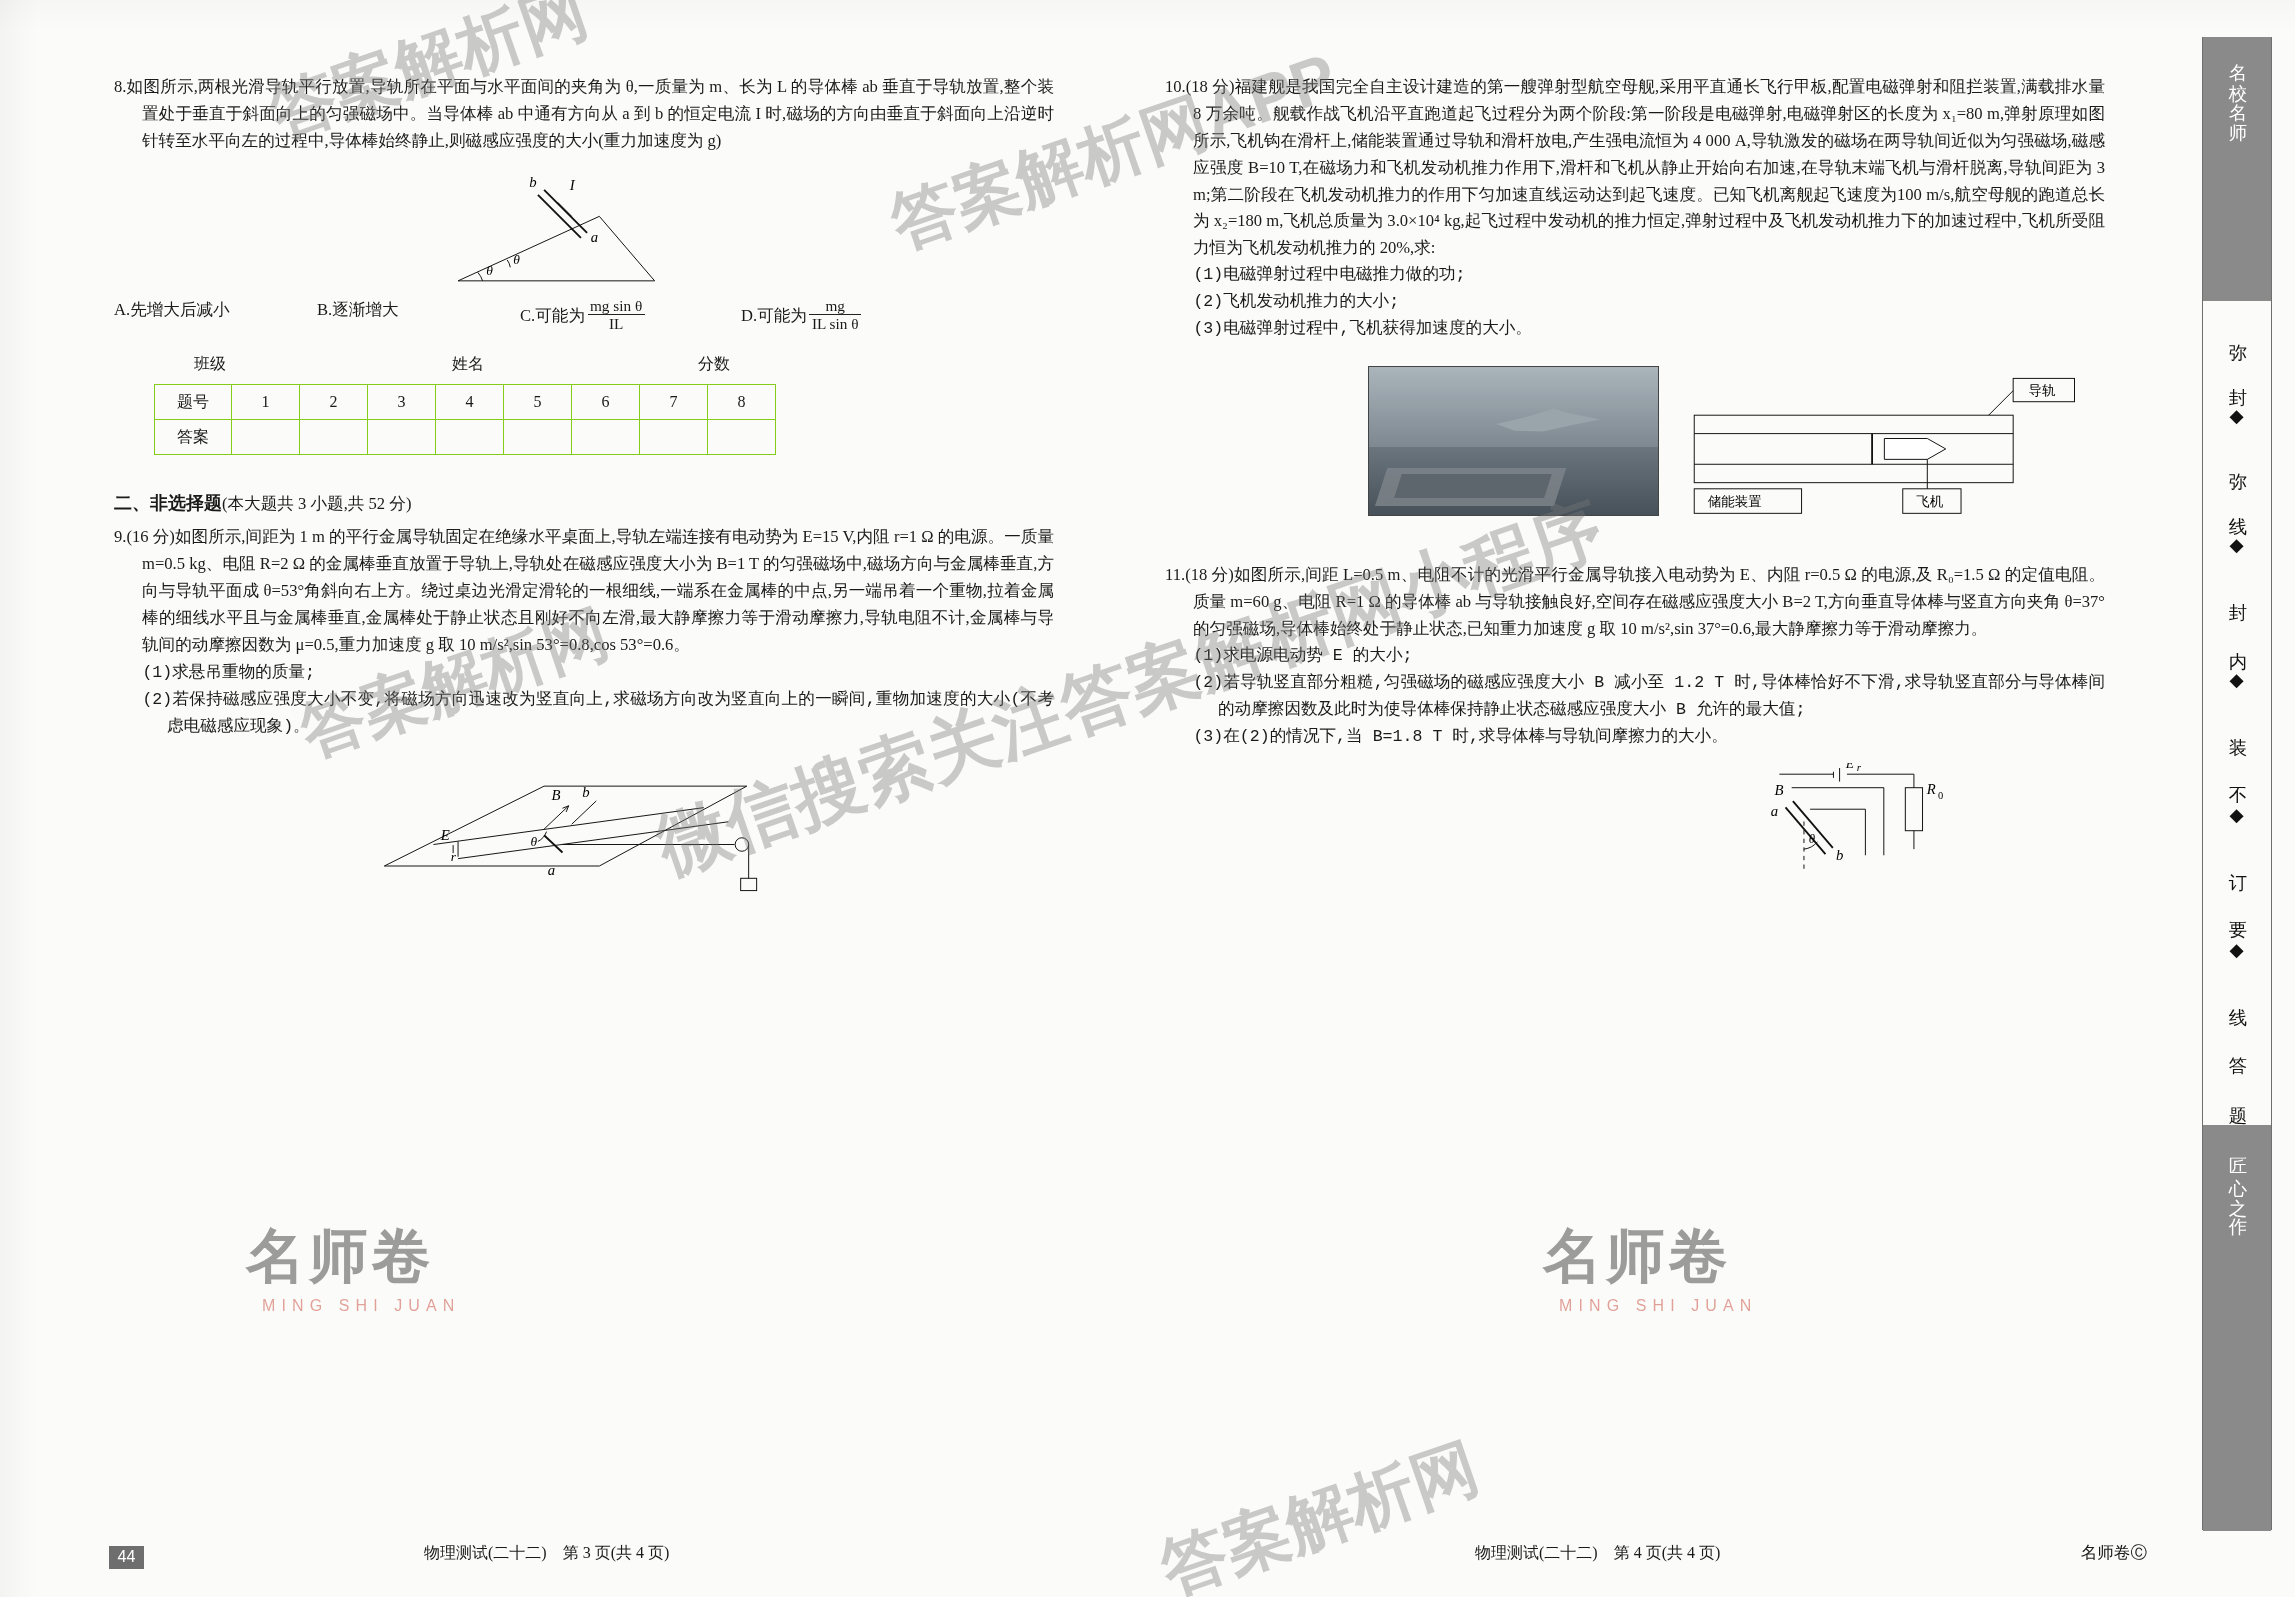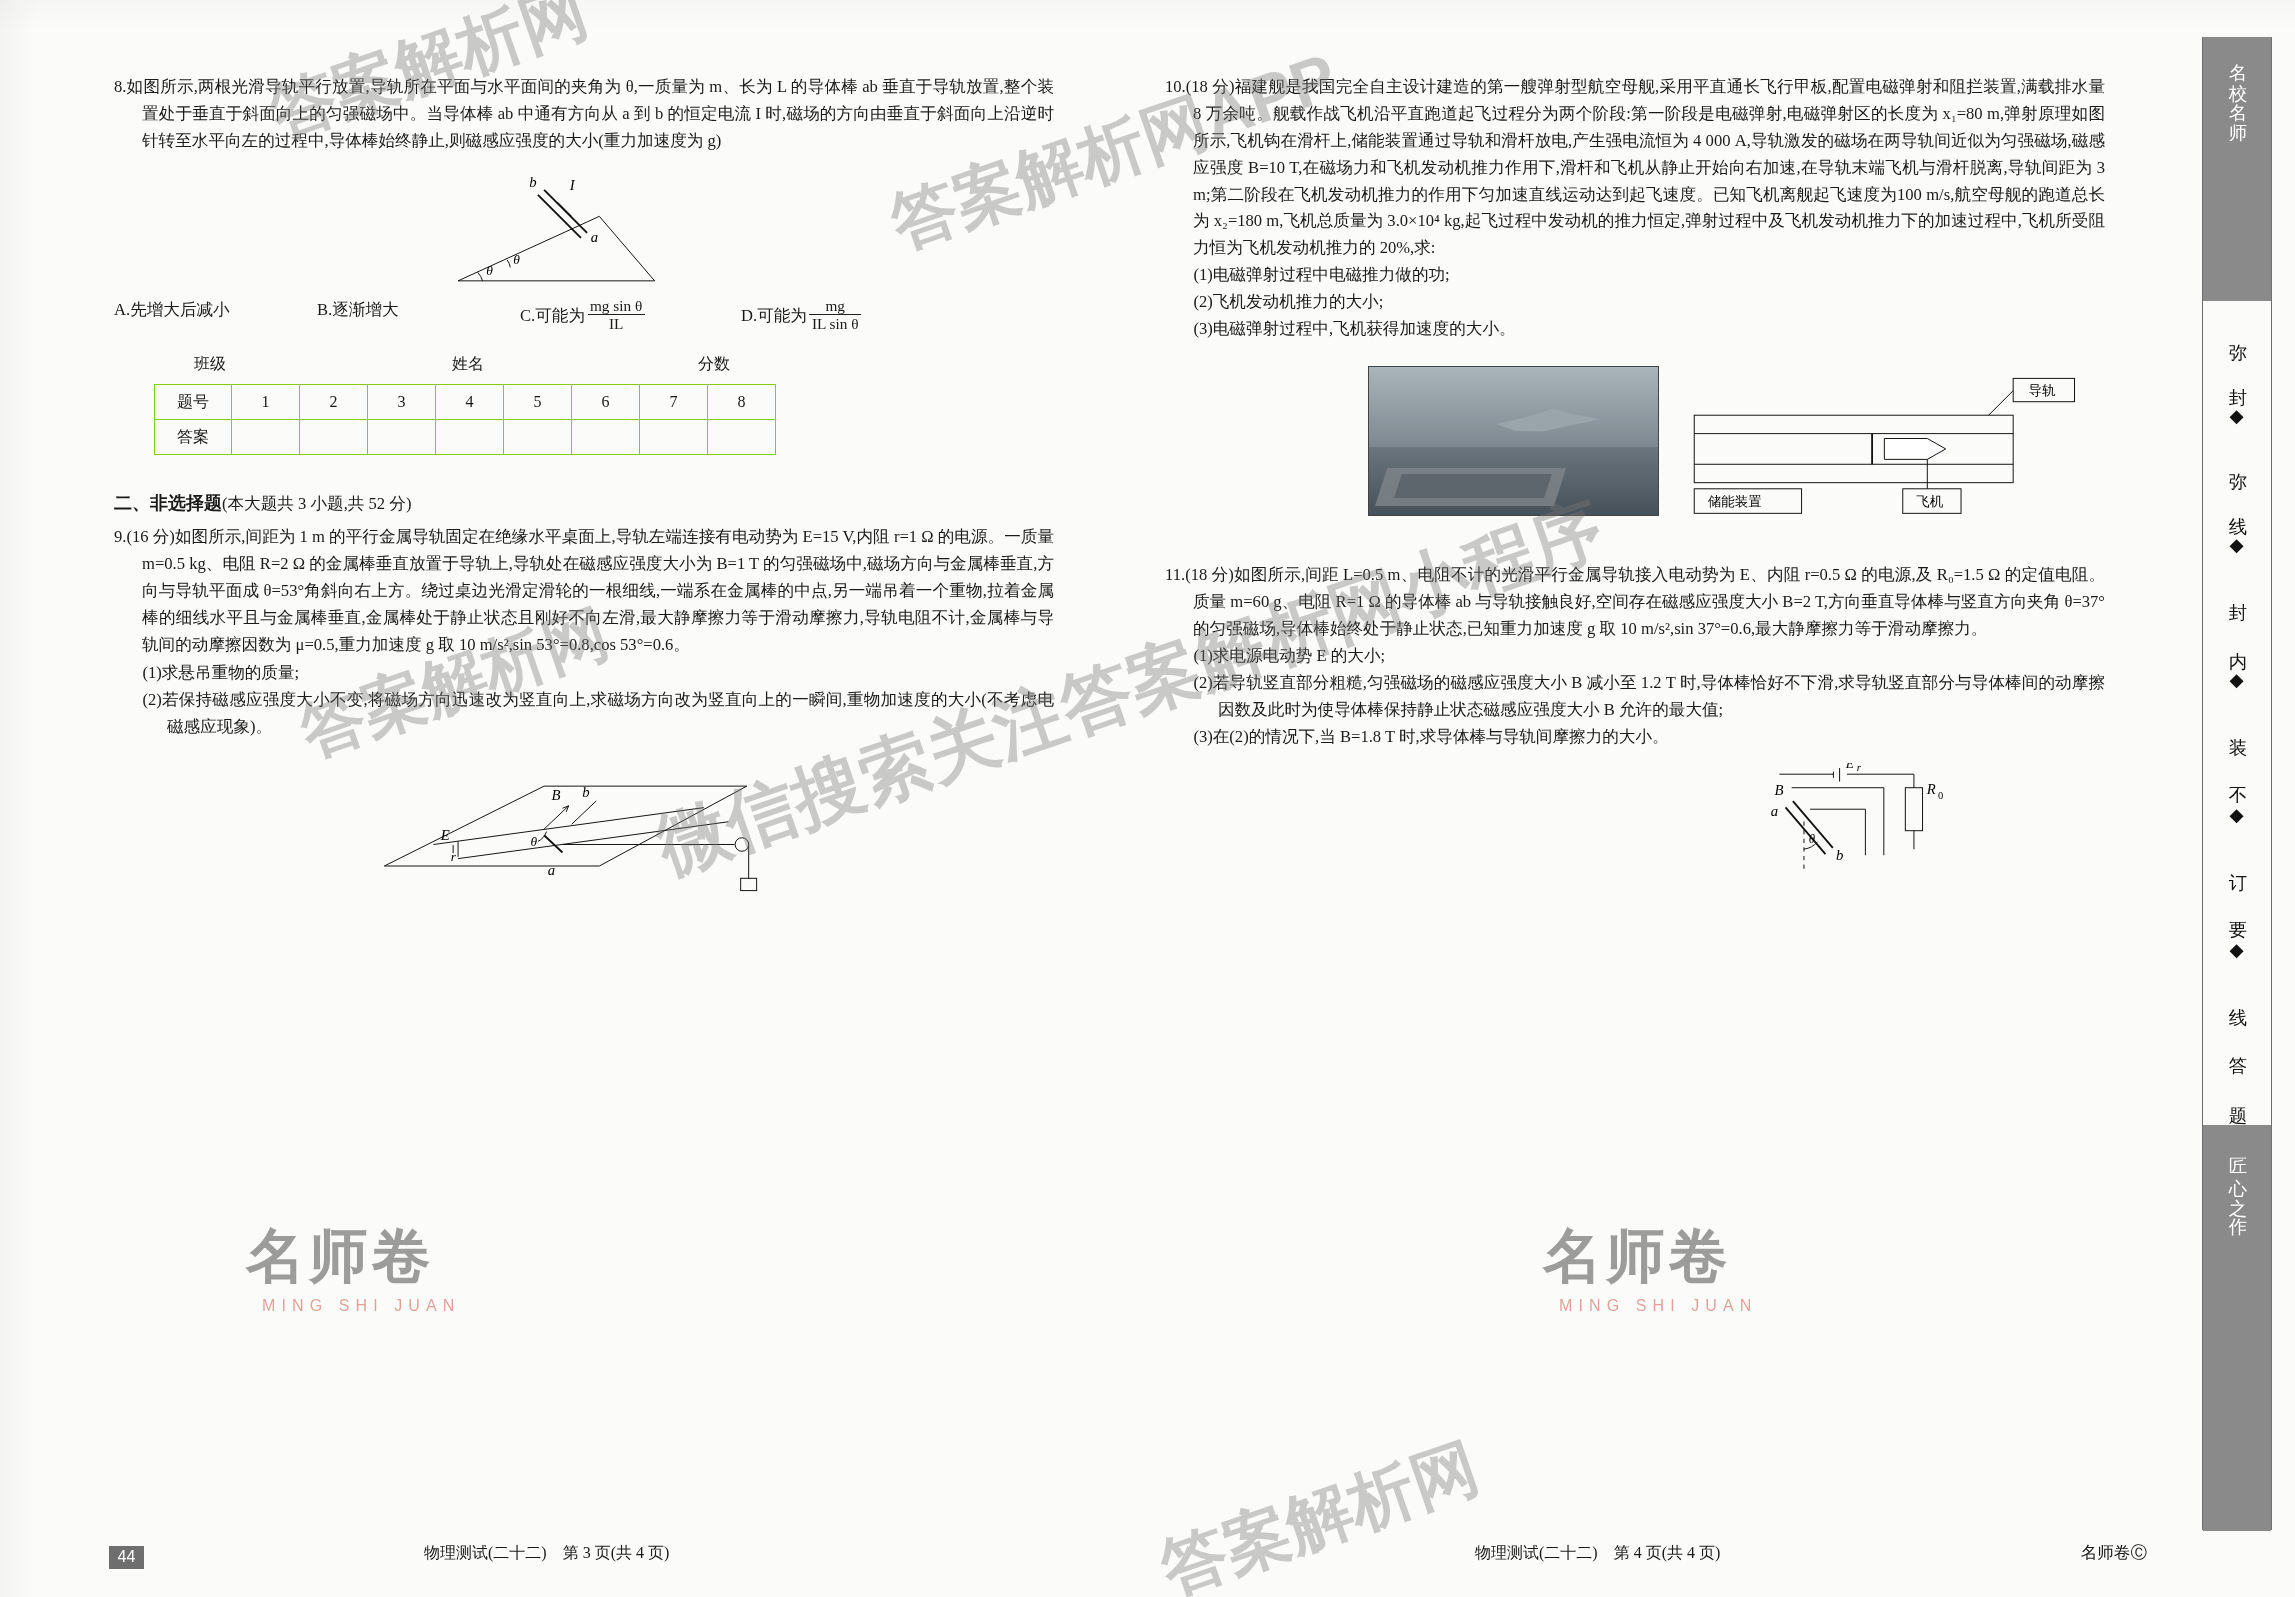--- a/index.html
+++ b/index.html
@@ -28,21 +28,21 @@
     top:74px;
     font-size:16.6px;
     line-height:1.62;
   }
   .col-left{left:114px;width:940px;}
   .col-right{left:1165px;width:940px;}
 
   .q{margin-bottom:8.6px;}
   .para{margin:0;text-align:justify;}
   .hang{padding-left:28px;text-indent:-28px;}
-  .hang2{padding-left:53px;text-indent:-24.6px;}
+  .hang2{padding-left:53px;text-indent:-24.6px;font-family:Liberation Mono, monospace;}
 
   
   .frac{display:inline-block;vertical-align:-0.55em;text-align:center;font-size:0.92em;line-height:1.12;margin:0 2.5px;}
   .frac .num{display:block;border-bottom:0.9px solid #222;padding:0 2.5px;}
   .frac .den{display:block;padding:0 2.5px;}
 
   .choices{margin-top:9.8px;display:flex;gap:0;align-items:flex-start;}
   .choice{white-space:nowrap;}
   .c1{width:203px;}
   .c2{width:203px;}

